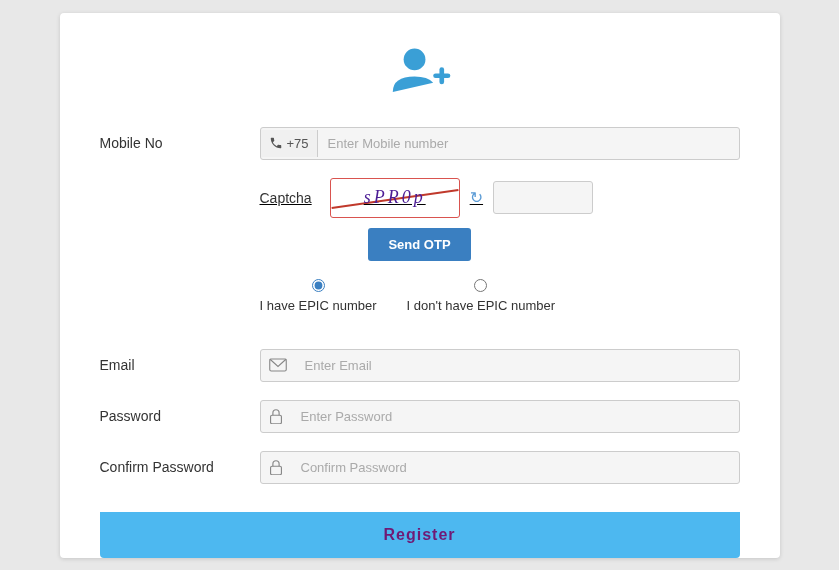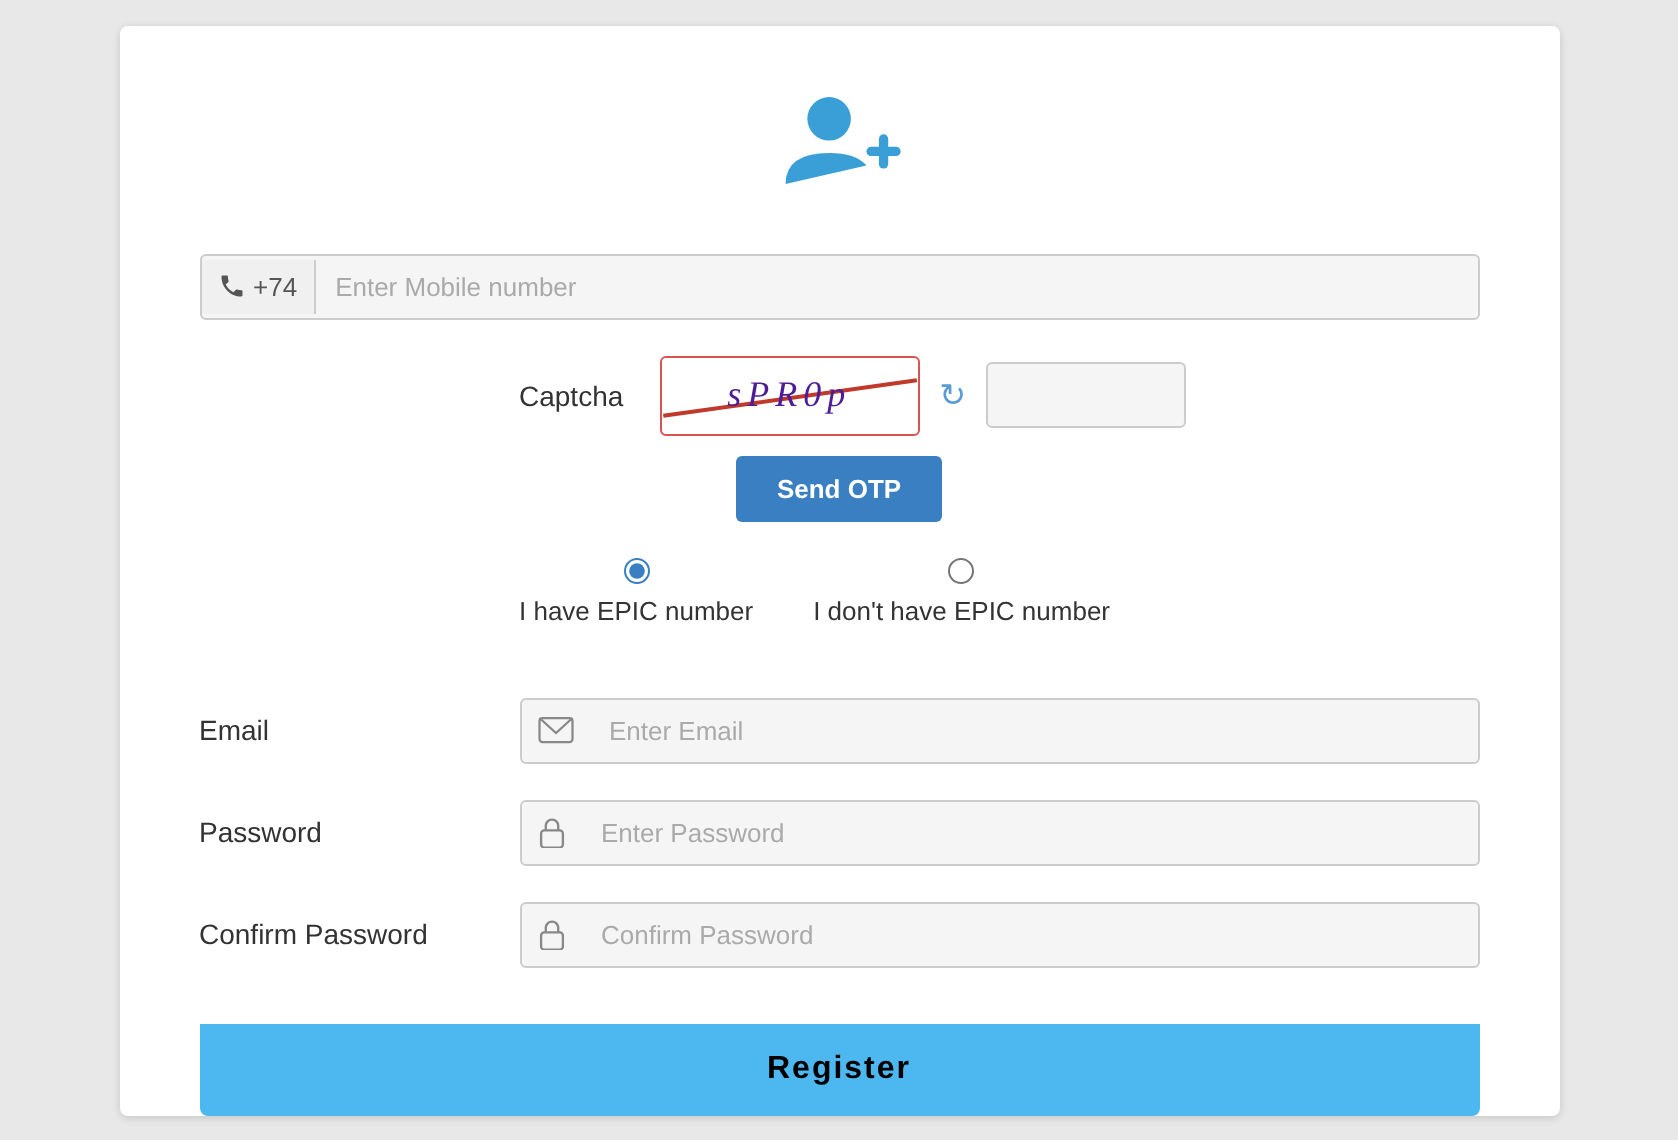--- a/index.html
+++ b/index.html
@@ -79,20 +79,21 @@
       font-size: 13px;
       color: #555;
       gap: 4px;
     }
     .captcha-row {
       display: flex;
       align-items: center;
       margin-bottom: 10px;
       padding-left: 160px;
       gap: 10px;
+      text-decoration: underline;
     }
     .captcha-box {
       border: 1.5px solid #d9534f;
       border-radius: 3px;
       padding: 4px 10px;
       font-size: 18px;
       font-style: italic;
       color: #4c1d95;
       background: #fff;
       width: 130px;
@@ -163,21 +164,21 @@
       color: #333;
       cursor: pointer;
       flex-direction: column;
     }
     .radio-option input[type="radio"] {
       accent-color: #3a7fc1;
     }
     .register-btn {
       width: 100%;
       background: #4db8f0;
-      color: #000000;
+      color: #701a75;
       border: none;
       padding: 14px;
       font-size: 16px;
       font-weight: 600;
       cursor: pointer;
       margin-top: 10px;
       border-radius: 0 0 4px 4px;
       letter-spacing: 1px;
     }
   </style>
@@ -192,27 +193,28 @@
       <ellipse cx="38" cy="20" rx="14" ry="14" fill="#3a9fd6"></ellipse>
       <path d="M10 62 Q10 42 38 42 Q55 42 62 50" fill="#3a9fd6"></path>
 
       <rect x="62" y="38" width="22" height="6" rx="3" fill="#3a9fd6"></rect>
       <rect x="70" y="30" width="6" height="22" rx="3" fill="#3a9fd6"></rect>
     </svg>
   </div>
 
   
   <div class="form-row">
+    <label class="form-label">Mobile No</label>
     <div class="form-field">
       <div class="input-group">
         <div class="phone-prefix">
           <svg width="14" height="14" viewBox="0 0 24 24" fill="#555">
             <path d="M6.6 10.8c1.4 2.8 3.8 5.1 6.6 6.6l2.2-2.2c.3-.3.7-.4 1-.2 1.1.4 2.3.6 3.6.6.6 0 1 .4 1 1V20c0 .6-.4 1-1 1-9.4 0-17-7.6-17-17 0-.6.4-1 1-1h3.5c.6 0 1 .4 1 1 0 1.3.2 2.5.6 3.6.1.3 0 .7-.2 1L6.6 10.8z"></path>
           </svg>
-          <span>+74</span>
+          <span>+75</span>
         </div>
         <input type="text" placeholder="Enter Mobile number" style="">
       </div>
     </div>
   </div>
 
   
   <div class="captcha-row">
     <span class="form-label" style="width:auto;margin-right:8px;">Captcha</span>
     <div class="captcha-box">

